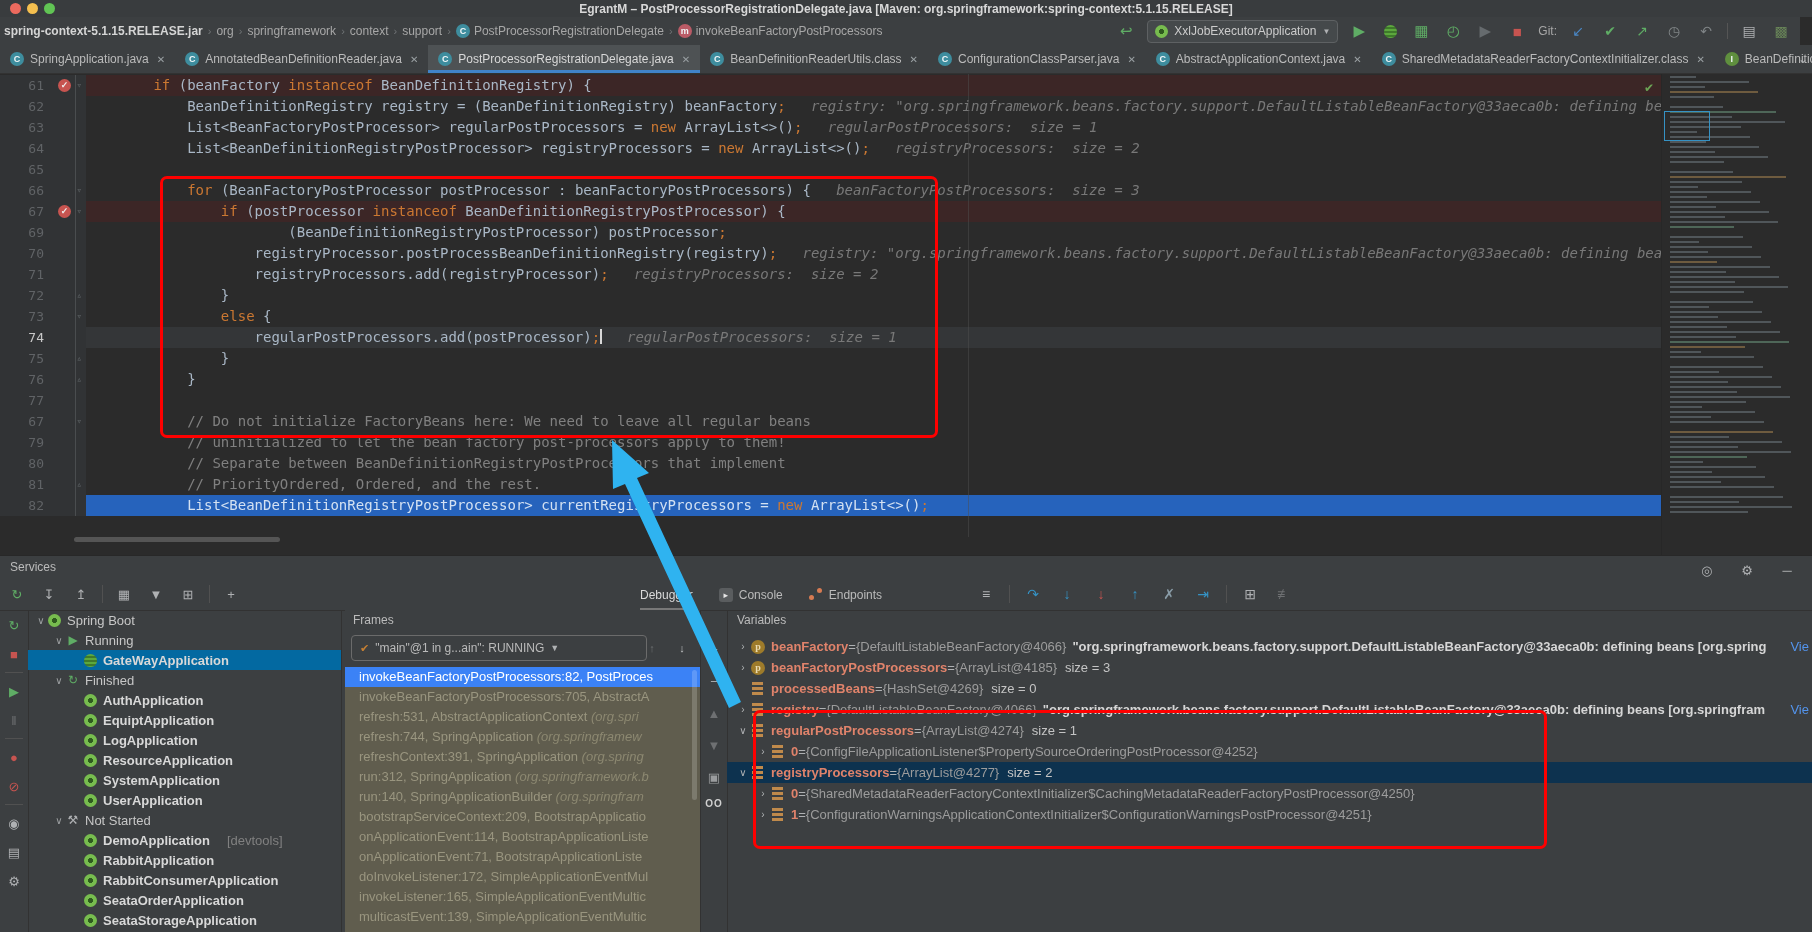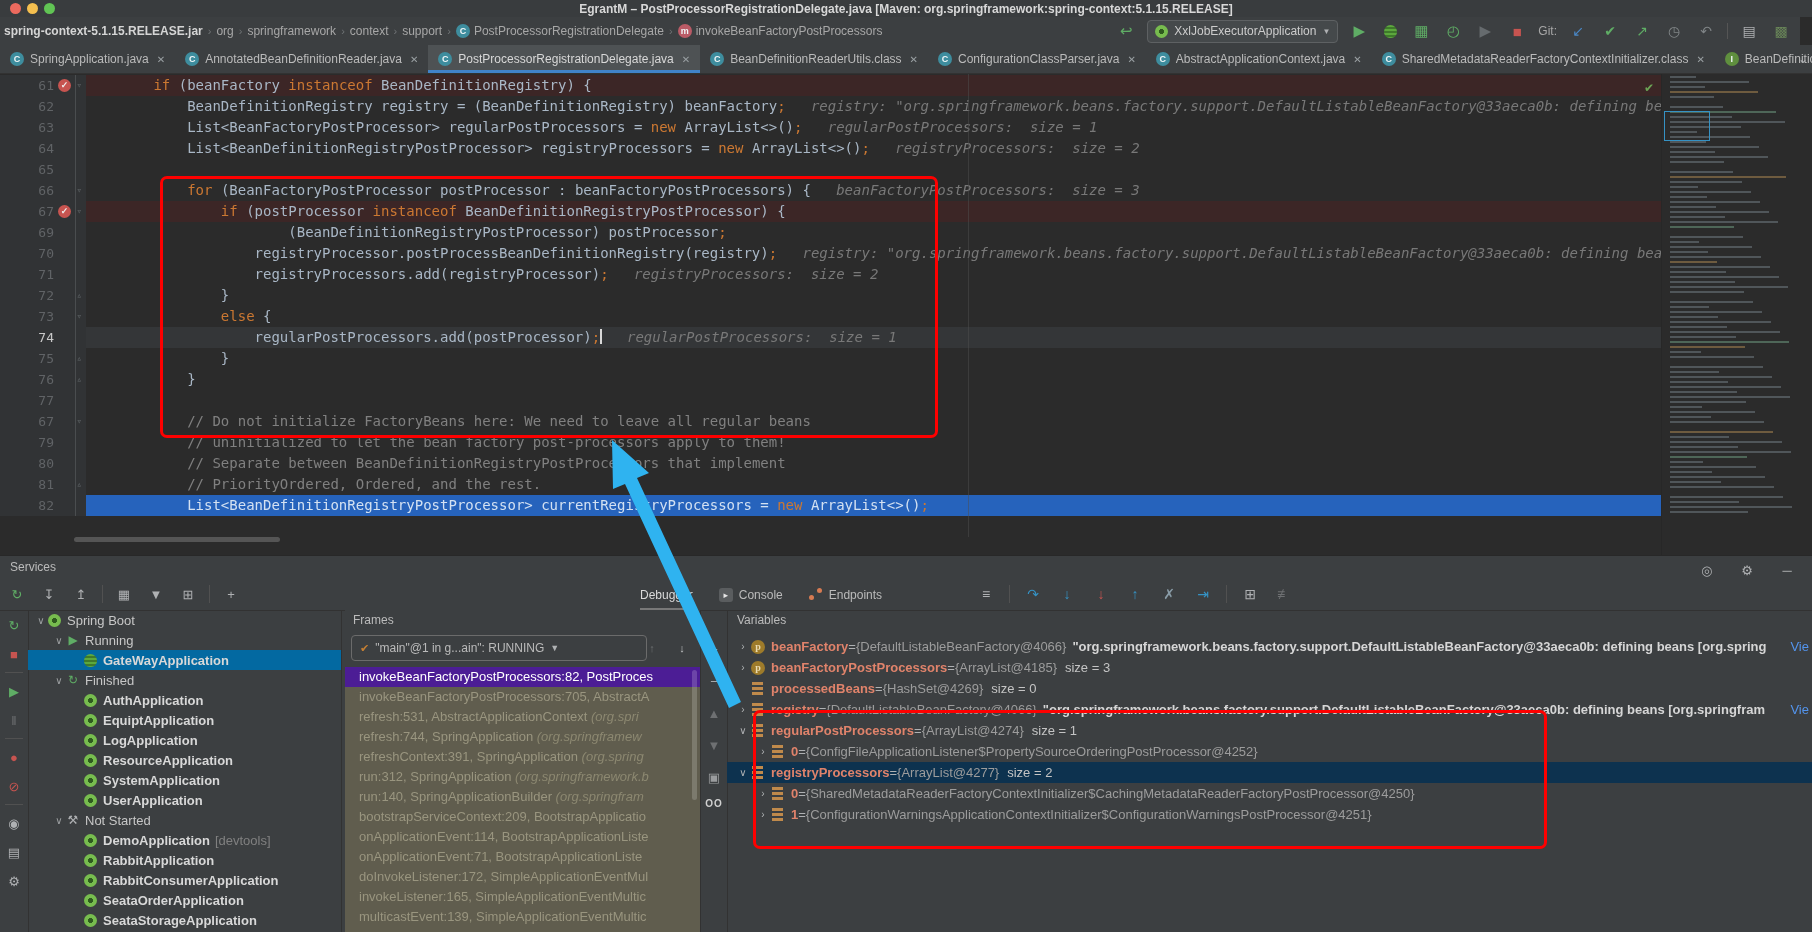--- a/index.html
+++ b/index.html
@@ -31,21 +31,21 @@
   .tab-close{color:#9AA0A3;font-size:10px;margin-left:2px}
   .letter-ic{width:14px;height:14px;border-radius:50%;font:bold 9px/14px "Liberation Sans",sans-serif;
              text-align:center;color:#F0F6F8;flex:none}
   #tab-overflow{position:absolute;right:4px;top:52px;color:#AFB1B3;font-size:12px;z-index:6}
   
   #editor{left:0;top:73px;width:1812px;height:482px;background:#2B2B2B;z-index:1}
   #code-rows{position:absolute;left:0;top:2px;right:150px;overflow:hidden}
   .crow{display:flex;height:21px;line-height:21px}
   .gut{width:86px;flex:none;background:#313335;position:relative;color:#606366;
        font:13px/21px "DejaVu Sans Mono",monospace}
-  .gut .num{position:absolute;right:32px;top:0}
+  .gut .num{position:absolute;right:42px;top:0}
   .gut.curln .num{color:#C8C8C8}
   .bpdot{position:absolute;left:58px;top:4px;width:13px;height:13px;border-radius:50%;background:#C75450;
          color:#EFEFEF;font:bold 9px/13px "Liberation Sans",sans-serif;text-align:center}
   .foldm{position:absolute;right:4px;top:0;color:#5F6467;font-size:9px}
   .gutline{position:absolute;right:10px;top:0;bottom:0;width:1px;background:#4A4D4F}
   .ct{flex:1;position:relative;font:14px/21px "DejaVu Sans Mono",monospace;white-space:pre;overflow:hidden;color:#A9B7C6}
   .hl-bp{background:#3C2626}
   .hl-exec{background:#2663BC}.hl-exec .sd,.hl-exec .sc{color:#D3E1F2}
   .hl-caret{background:#343638}
   .sk{color:#CC7832}.sd{color:#A9B7C6}.sc{color:#808080}
@@ -80,38 +80,38 @@
   
   #dbg-left{left:0;top:0;width:28px;height:323px;border-right:1px solid #323232;display:flex;flex-direction:column;
             align-items:center;padding-top:4px;gap:7px}
   .h-sep{width:18px;height:1px;background:#515151}
   
   #tree{left:28px;top:0;width:313px;height:323px;overflow:hidden}
   .trow{height:20px;display:flex;align-items:center;font-size:13px;color:#BBBBBB;position:relative;white-space:nowrap}
   .trow.sel{background:#0369a1}
   .trow .lbl{color:#C7C7C7}
   .trow.app .lbl{color:#D8D8D8;font-weight:bold}
-  .trow .sfx{color:#808080;margin-left:5px;font-weight:normal}
+  .trow .sfx{color:#808080;margin-left:17px;font-weight:normal}
   .tch{color:#9DA0A2;font-size:10px;width:14px;text-align:center;flex:none}
   .spr-ic{width:13px;height:13px;border-radius:50%;flex:none;margin-right:6px;
           background:radial-gradient(circle at 50% 50%,#2F5A1F 0 2.5px,#77BC4E 2.5px)}
   .bug-ic{width:13px;height:13px;border-radius:50% 50% 45% 45%;flex:none;margin-right:6px;
           background:repeating-linear-gradient(180deg,#5CA83D 0 2px,#3F7A2B 2px 4px)}
   .glyph-ic{width:14px;text-align:center;flex:none;margin-right:5px;font-size:12px}
   #tree-divider{left:341px;top:0;width:1px;height:323px;background:#323232}
   
   #frames{left:345px;top:0;width:355px;height:323px;overflow:hidden;background:#3C3F41}
   #frames-title{left:8px;top:3px;font-size:12px;color:#BBBBBB}
   #thread-combo{left:6px;top:25px;width:278px;height:24px;border:1px solid #6B6B6B;border-radius:4px;
                 display:flex;align-items:center;gap:6px;padding:0 8px;font-size:12px;color:#BBBBBB;white-space:nowrap}
   #frames-hdr-icons{left:296px;top:27px;display:flex;gap:8px}
   #frame-rows{left:0;top:57px;width:355px;bottom:0;background:#605D4E;overflow:hidden}
   .frow{height:20px;line-height:20px;padding-left:14px;font-size:13px;color:#99957F;white-space:nowrap;overflow:hidden}
   .frow i{font-style:italic;color:#8C8871}
-  .frow.sel{background:#4c1d95;color:#FFFFFF}
+  .frow.sel{background:#3b82f6;color:#FFFFFF}
   #frames-scroll{left:347px;top:60px;width:5px;height:130px;border-radius:3px;background:rgba(255,255,255,.18)}
   
   #mini-col{left:700px;top:0;width:26px;height:323px;border-left:1px solid #323232;border-right:1px solid #323232;
             display:flex;flex-direction:column;align-items:center;padding-top:28px;gap:10px}
   .oo{font:bold 10px "Liberation Sans",sans-serif;color:#D0D0D0;letter-spacing:1px}
   
   #vars{left:727px;top:0;width:1085px;height:323px;overflow:hidden}
   #vars-title{left:10px;top:3px;font-size:12px;color:#BBBBBB}
   #var-rows{left:0;top:26px;width:1085px}
   .vrow{height:21px;display:flex;align-items:center;font-size:13px;white-space:nowrap;overflow:hidden;position:relative}

